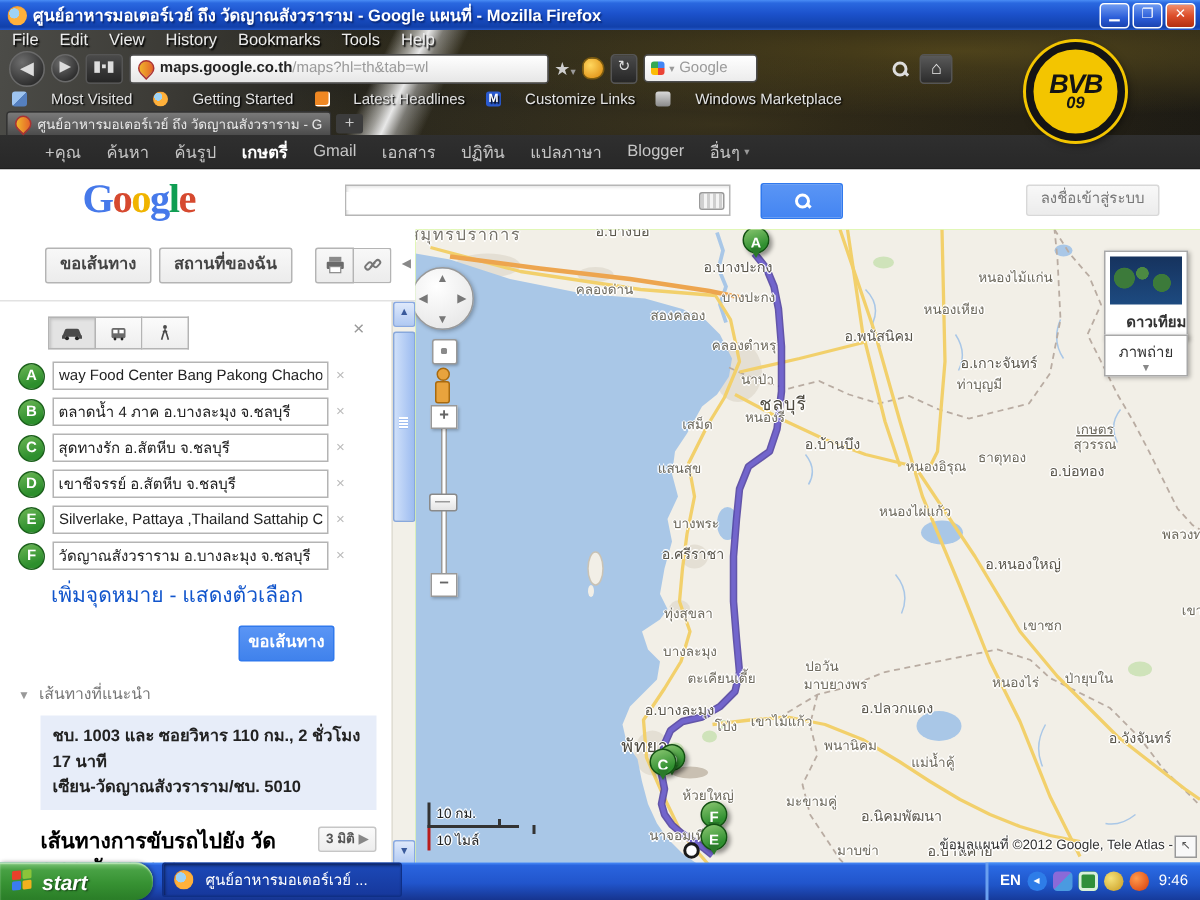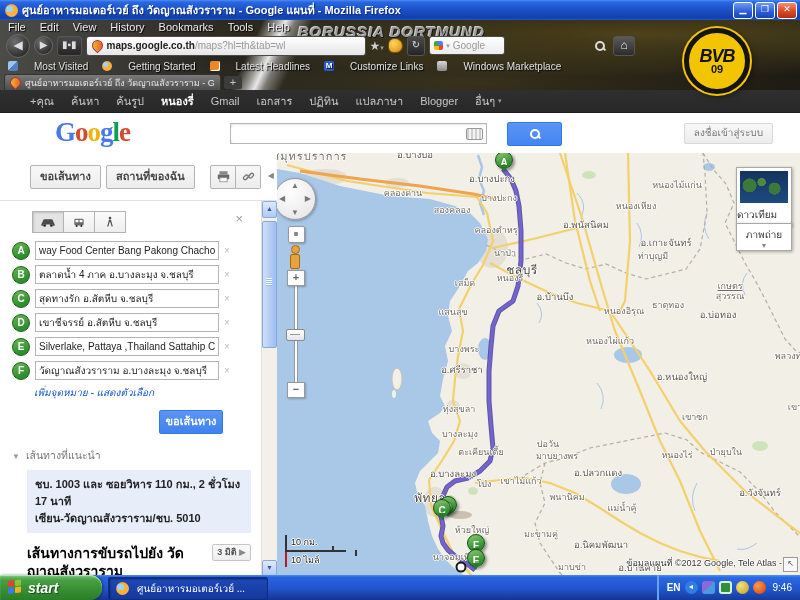--- a/index.html
+++ b/index.html
@@ -28,21 +28,21 @@
     background-color:#1c1a16;}
   .chrome::before{content:"";position:absolute;left:190px;top:0;width:160px;height:70px;
     background:linear-gradient(115deg,rgba(255,255,255,0) 38%,rgba(255,255,255,.55) 46%,#e8e8e8 50%,rgba(200,200,200,.5) 55%,rgba(255,255,255,0) 64%);
     pointer-events:none;}
   .persona-text{position:absolute;left:298px;top:3px;font-size:15px;font-weight:bold;font-style:italic;
     letter-spacing:1px;color:#9a9a9a;text-shadow:1px 1px 0 #1a1a1a,-1px -1px 0 #cfcfcf;pointer-events:none;}
   .bvb{position:absolute;right:50px;top:8px;width:56px;height:56px;border-radius:50%;
     background:#f3c500;border:5px solid #141414;box-shadow:0 0 0 2px #f3c500,2px 2px 6px rgba(0,0,0,.6);
     display:flex;flex-direction:column;align-items:center;justify-content:center;z-index:1;}
   .bvb .l1{font-size:18px;font-weight:bold;font-style:italic;color:#141414;letter-spacing:-1px;line-height:16px;}
-  .bvb .l2{font-size:11px;font-weight:bold;color:#141414;line-height:10px;}
+  .bvb .l2{font-size:11px;font-weight:bold;color:#141414;line-height:10px;font-style:italic;}
 
   .menubar{position:relative;height:13px;display:flex;align-items:center;gap:14px;padding:0 0 0 8px;}
   .menu-item{font-size:11px;color:#ececec;text-shadow:1px 1px 1px #000;}
 
   .navbar{position:relative;height:25px;display:flex;align-items:center;padding:0 6px;gap:4px;}
   .circ-btn{width:22px;height:22px;border-radius:50%;border:1px solid #6a6a6a;flex:0 0 auto;
     background:radial-gradient(circle at 35% 30%,#6e6e6e,#2e2e2e 75%);color:#ddd;
     font-size:12px;line-height:20px;text-align:center;}
   .circ-btn.small{width:17px;height:17px;font-size:10px;line-height:15px;}
   .sq-btn{height:18px;border:1px solid #555;border-radius:3px;background:linear-gradient(#4a4a4a,#262626);
@@ -129,21 +129,21 @@
   .mode{width:30px;height:20px;border:1px solid #b4b4b4;background:linear-gradient(#fbfbfb,#eee);
     display:flex;align-items:center;justify-content:center;}
   .mode.active{background:#e3e3e3;box-shadow:inset 1px 1px 2px rgba(0,0,0,.15);}
   .mode+.mode{border-left:none;}
   .wprow{display:flex;align-items:center;margin:0 0 5px 0;gap:5px;}
   .wbadge{width:16px;height:16px;border-radius:50%;flex:0 0 auto;text-align:center;
     background:linear-gradient(160deg,#6cb655,#2d8f2d 75%);border:1px solid #1c611c;
     color:#fff;font-size:10px;font-weight:bold;line-height:15px;}
   .wprow input{width:176px;height:15px;border:1px solid #b4b4b4;font-size:10px;padding:1px 3px;color:#222;}
   .wpx{color:#bbb;font-size:10px;}
-  .addlinks{font-size:10px;color:#15c;margin:3px 0 0 22px;font-style:italic;}
+  .addlinks{font-size:14px;color:#15c;margin:3px 0 0 22px;}
   .addlinks .sep{color:#15c;}
   .bluebtn{display:block;margin:10px 38px 0 auto;width:62px;height:22px;border:1px solid #3079ed;border-radius:2px;
     background:linear-gradient(#5a95f5,#4082ec);color:#fff;font-size:11px;font-weight:bold;text-align:center;line-height:21px;}
   .suggest{margin:13px 0 0 12px;font-size:10.5px;color:#777;}
   .suggest .tri{font-size:8px;color:#999;margin-right:6px;}
   .routebox{margin:6px 10px 0 27px;background:#e7edf9;padding:6px 8px;font-size:11px;font-weight:bold;
     color:#222;line-height:1.55;}
   .rheading{margin:11px 10px 0 27px;font-size:14px;font-weight:bold;color:#000;line-height:1.3;}
   .btn3d{float:right;height:15px;border:1px solid #c6c6c6;border-radius:2px;background:linear-gradient(#fafafa,#ededed);
     font-size:9px;color:#555;padding:0 4px;line-height:14px;margin-left:6px;}
@@ -195,40 +195,40 @@
     border:1px solid #8a8a8a;border-radius:2px;z-index:4;}
   .zhandle::after{content:"";position:absolute;left:3px;top:4px;width:10px;height:1px;background:#9a9a9a;}
 
   .satcard{position:absolute;right:8px;top:14px;width:54px;background:#fff;border:1px solid #a8a8a8;
     box-shadow:1px 1px 3px rgba(0,0,0,.3);z-index:5;}
   .satthumb{margin:3px;height:32px;background:
     radial-gradient(circle at 20% 45%,#3c7a3a 0 16%,rgba(0,0,0,0) 17%),
     radial-gradient(circle at 45% 35%,#4c8a42 0 12%,rgba(0,0,0,0) 13%),
     radial-gradient(circle at 72% 55%,#3c7a3a 0 15%,rgba(0,0,0,0) 16%),
     linear-gradient(#16335e,#1d4a80);}
-  .satlabel{font-size:10px;font-weight:normal;color:#333;text-align:left;padding:1px 0 3px;}
+  .satlabel{font-size:10px;font-weight:bold;color:#333;text-align:right;padding:1px 0 3px;}
   .photocard{position:absolute;right:8px;top:70px;width:54px;background:#fff;border:1px solid #a8a8a8;
     box-shadow:1px 1px 3px rgba(0,0,0,.3);z-index:5;text-align:center;padding:3px 0 1px;}
   .photocard .pl{font-size:10px;color:#333;}
   .photocard .pc{font-size:7px;color:#888;line-height:7px;}
 
   .scalebar{position:absolute;left:8px;top:382px;z-index:4;font-size:9px;color:#222;
     text-shadow:1px 0 #fff,-1px 0 #fff,0 1px #fff,0 -1px #fff;}
   .s-km{width:55px;border-left:2px solid #333;border-bottom:2px solid #333;padding:0 0 1px 4px;position:relative;}
   .s-km::after{content:"";position:absolute;right:12px;bottom:-2px;width:2px;height:6px;background:#333;}
   .s-mi{width:66px;border-left:2px solid #b91c1c;padding:1px 0 0 4px;position:relative;}
   .s-mi::after{content:"";position:absolute;right:0;top:-2px;width:2px;height:6px;background:#333;}
 
   .attrib{position:absolute;right:18px;bottom:6px;font-size:9px;color:#333;z-index:4;
     text-shadow:1px 0 #fff,-1px 0 #fff,0 1px #fff,0 -1px #fff;}
   .reportbox{position:absolute;right:2px;bottom:4px;width:13px;height:13px;background:#f8f8f8;border:1px solid #999;
     z-index:4;font-size:8px;line-height:12px;text-align:center;color:#555;}
 
   
-  .taskbar{position:absolute;left:0;bottom:0;width:800px;height:25px;display:flex;align-items:flex-end;
+  .taskbar{position:absolute;left:0;bottom:0;width:800px;height:25px;display:flex;align-items:flex-start;
     background:linear-gradient(180deg,#4b8df8 0%,#2a64de 8%,#2155cc 55%,#16348f 100%);}
   .startbtn{height:25px;width:94px;flex:0 0 auto;display:flex;align-items:center;gap:5px;padding-left:8px;
     background:linear-gradient(180deg,#7fc67a 0%,#48a144 20%,#379233 55%,#2a7d27 100%);
     border-radius:0 12px 12px 0;box-shadow:inset 0 1px 1px #bfe8bc,1px 0 3px rgba(0,0,0,.4);}
   .xpflag{position:relative;width:15px;height:15px;transform:skewY(-6deg);}
   .xpflag i{position:absolute;width:6px;height:6px;border-radius:1px;}
   .xpflag .f1{left:0;top:0;background:#e8402a;}
   .xpflag .f2{left:7px;top:0;background:#8bc43a;}
   .xpflag .f3{left:0;top:7px;background:#3a7cf0;}
   .xpflag .f4{left:7px;top:7px;background:#f2b11e;}
@@ -258,21 +258,20 @@
     <span class="fficon"></span>
     <span class="titletext">ศูนย์อาหารมอเตอร์เวย์ ถึง วัดญาณสังวราราม - Google แผนที่ - Mozilla Firefox</span>
     <span class="winbtns">
       <span class="wbtn">▁</span>
       <span class="wbtn">❐</span>
       <span class="wbtn close">✕</span>
     </span>
   </div>
 
   <div class="chrome">
-    <div class="persona-text">BORUSSIA DORTMUND</div>
     <div class="bvb">
       <span class="l1">BVB</span>
       <span class="l2">09</span>
     </div>
 
     <div class="menubar" id="menu-items">
         <span class="menu-item">File</span>
         <span class="menu-item">Edit</span>
         <span class="menu-item">View</span>
         <span class="menu-item">History</span>
@@ -331,21 +330,21 @@
         <span class="ttext">ศูนย์อาหารมอเตอร์เวย์ ถึง วัดญาณสังวราราม - G...</span>
       </span>
       <span class="newtab">+</span>
     </div>
   </div>
 
   <div class="gnav" id="gnav-items">
       <span class="gnav-item">+คุณ</span>
       <span class="gnav-item">ค้นหา</span>
       <span class="gnav-item">ค้นรูป</span>
-      <span class="gnav-item active">หนองรี่</span>
+      <span class="gnav-item active">เกษตรี่</span>
       <span class="gnav-item">Gmail</span>
       <span class="gnav-item">เอกสาร</span>
       <span class="gnav-item">ปฏิทิน</span>
       <span class="gnav-item">แปลภาษา</span>
       <span class="gnav-item">Blogger</span>
       <span class="gnav-item">อื่นๆ<span class="caret">▾</span></span>
     </div>
 
   <div class="gheader">
     <div class="glogo"><span class="g1">G</span><span class="g2">o</span><span class="g3">o</span><span class="g4">g</span><span class="g5">l</span><span class="g6">e</span></div>

